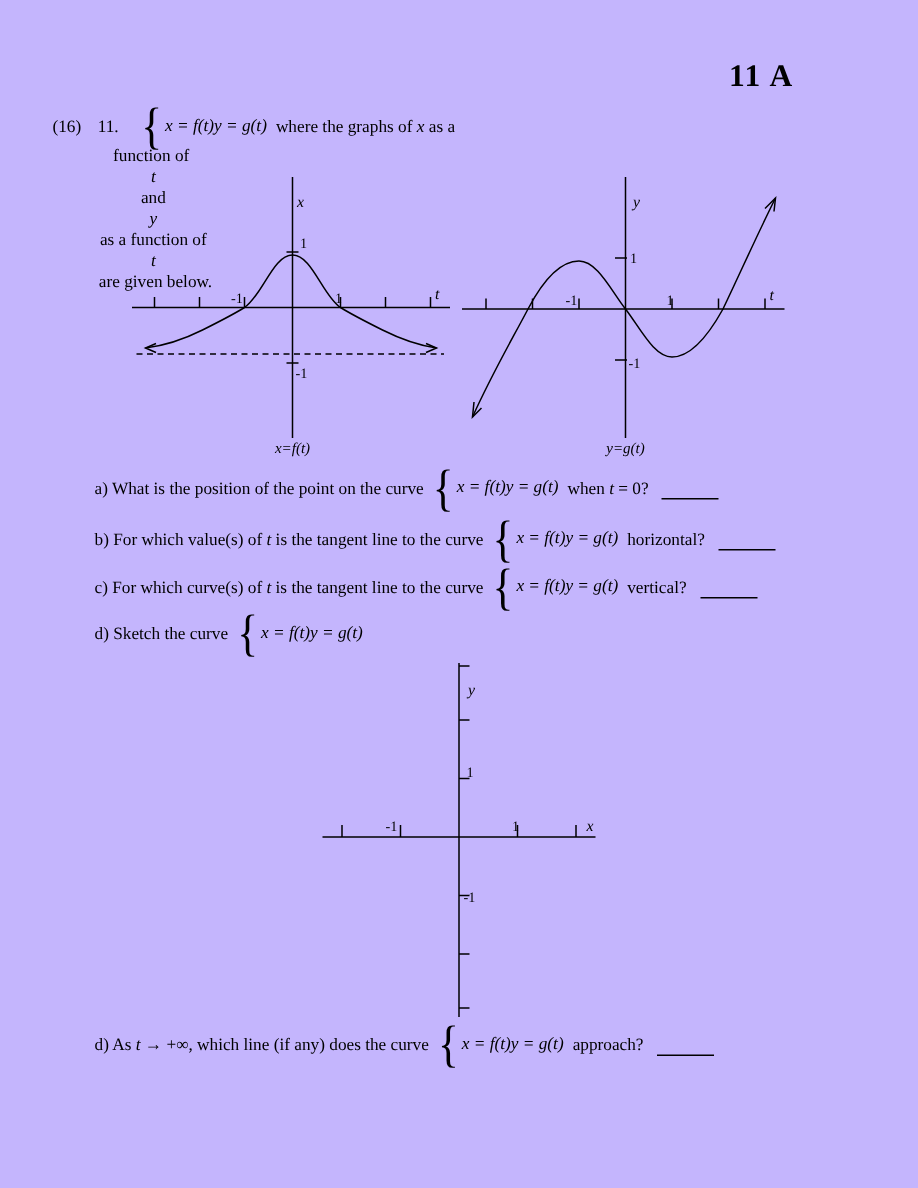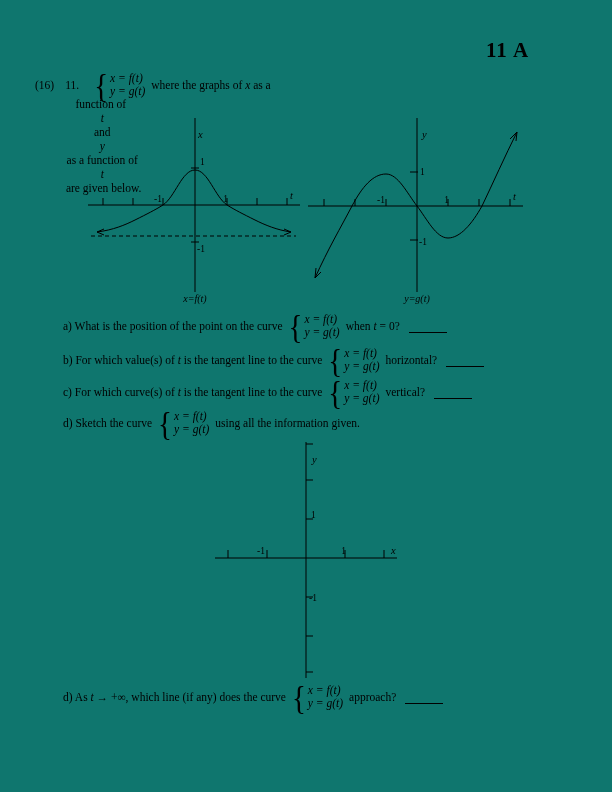--- a/index.html
+++ b/index.html
@@ -1,24 +1,24 @@
 <!DOCTYPE html>
 <html><head>
 <meta charset="utf-8">
 <style>
   html,body{margin:0;padding:0;background:#888;}
-  .page{position:relative;width:612px;height:792px;background:#0f766e;
+  .page{position:relative;width:612px;height:792px;background:#c4b5fd;
         font-family:"Liberation Serif","DejaVu Serif",serif;color:#000;overflow:hidden;}
   .row{position:absolute;display:flex;align-items:center;white-space:pre;}
   .t{font-size:11.5px;line-height:14px;}
   .it{font-style:italic;}
   .header{position:absolute;left:486px;top:38px;font-size:21px;font-weight:bold;letter-spacing:1px;}
   .cases{display:inline-flex;align-items:center;margin:0 6px;}
   .brace{font-size:29px;line-height:1;transform:scaleY(1.18);margin-right:2px;font-weight:400;}
-  .cl{display:inline-flex;flex-direction:column;font-size:11.5px;line-height:13.5px;font-style:italic;}
+  .cl{display:inline-flex;flex-direction:row;font-size:11.5px;line-height:13.5px;font-style:italic;}
   .blank{display:inline-block;width:38px;height:13px;border-bottom:1px solid #000;margin-left:9px;align-self:center;}
   svg{position:absolute;overflow:visible;}
   svg line, svg path{stroke:#000;stroke-width:1;fill:none;}
   svg text{font-family:"Liberation Serif","DejaVu Serif",serif;fill:#000;}
   .tick-label{font-size:9.5px;}
   .axis-letter{font-size:10.5px;font-style:italic;}
   .caption{font-size:10px;font-style:italic;text-anchor:middle;}
 </style>
 </head>
 <body>
@@ -120,21 +120,20 @@
     <span>vertical?</span>
     <span class="blank"></span>
   </div>
 
   <div class="row t" style="left:63px;top:405px;height:36px;">
     <span>d) Sketch the curve</span>
     <span class="cases">
       <span class="brace">{</span>
       <span class="cl"><span>x = f(t)</span><span>y = g(t)</span></span>
     </span>
-    <span>using all the information given.</span>
   </div>
 
   <svg style="left:205px;top:438px" width="200" height="248">
     <line x1="101" y1="4" x2="101" y2="240"></line>
     <line x1="10" y1="120" x2="192" y2="120"></line>
     <line x1="101" y1="6" x2="108" y2="6"></line>
     <line x1="101" y1="42" x2="108" y2="42"></line>
     <line x1="101" y1="81" x2="108" y2="81"></line>
     <line x1="101" y1="159" x2="108" y2="159"></line>
     <line x1="101" y1="198" x2="108" y2="198"></line>

